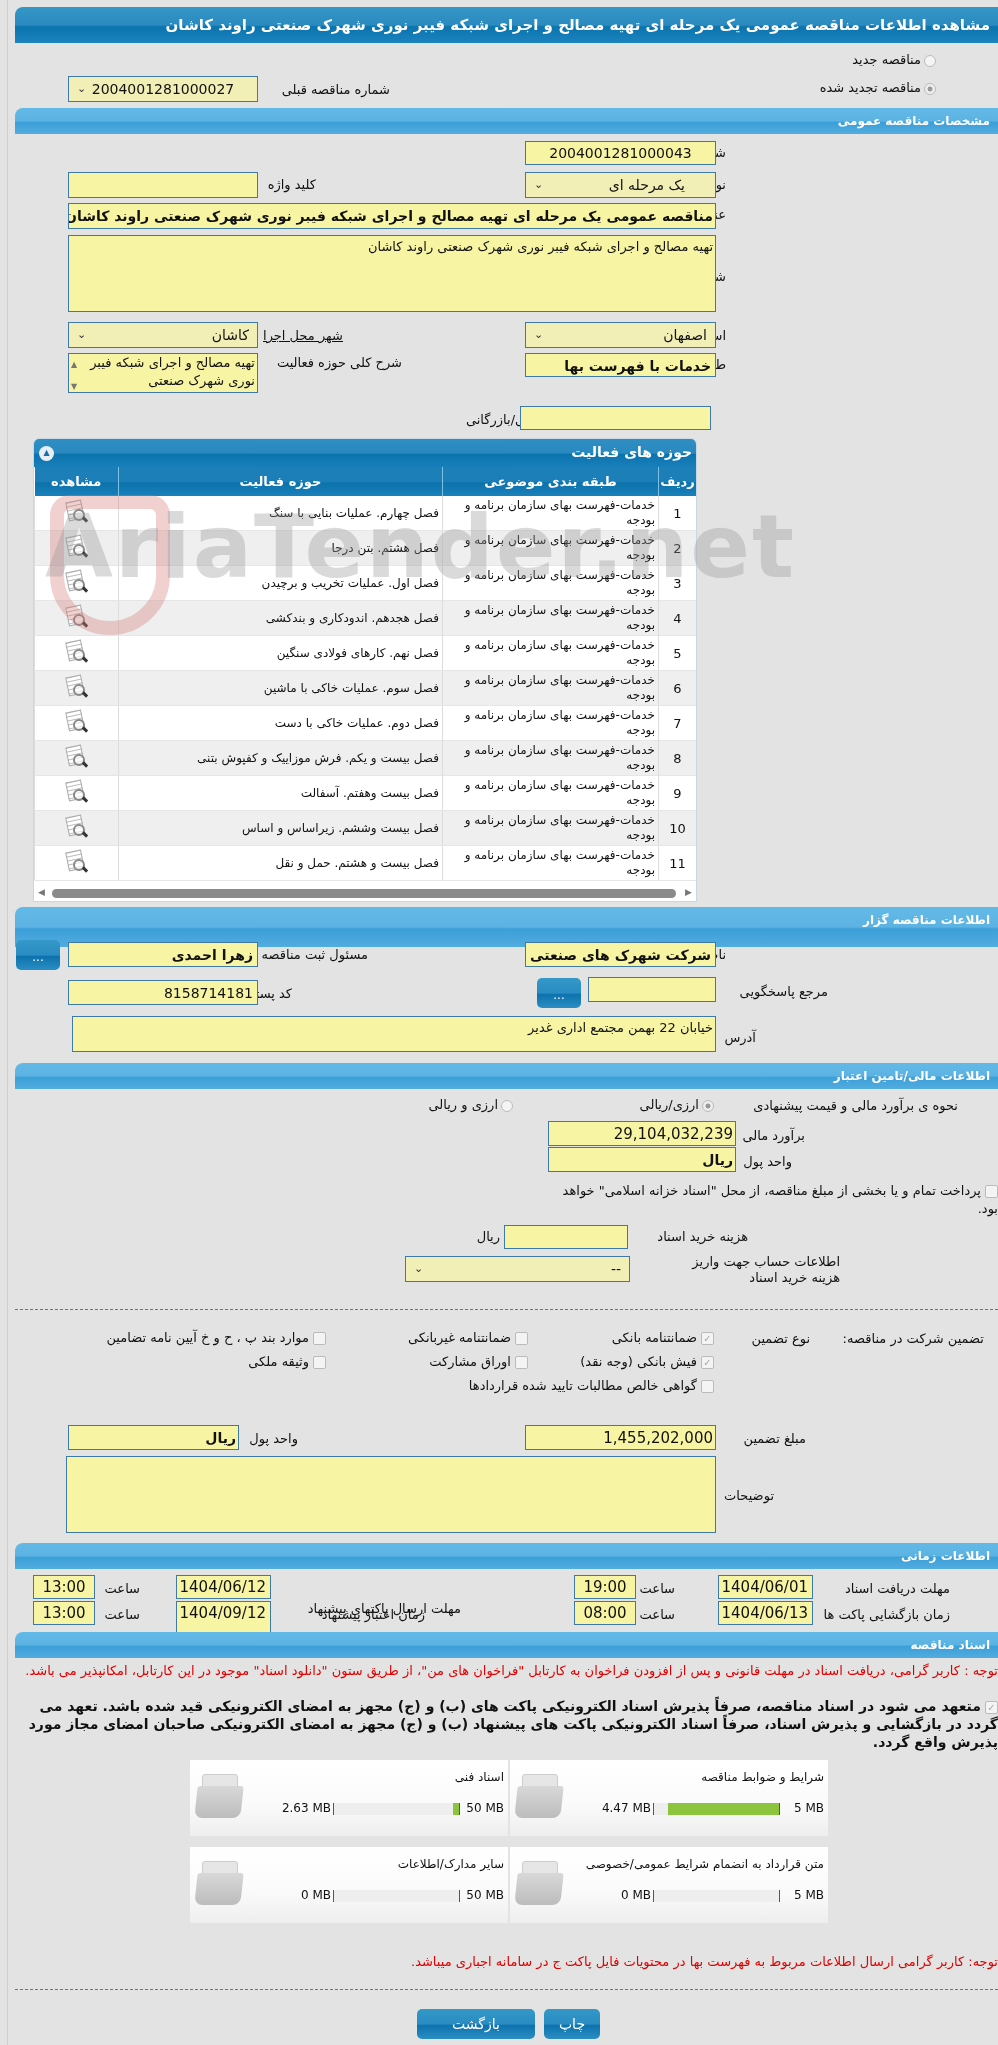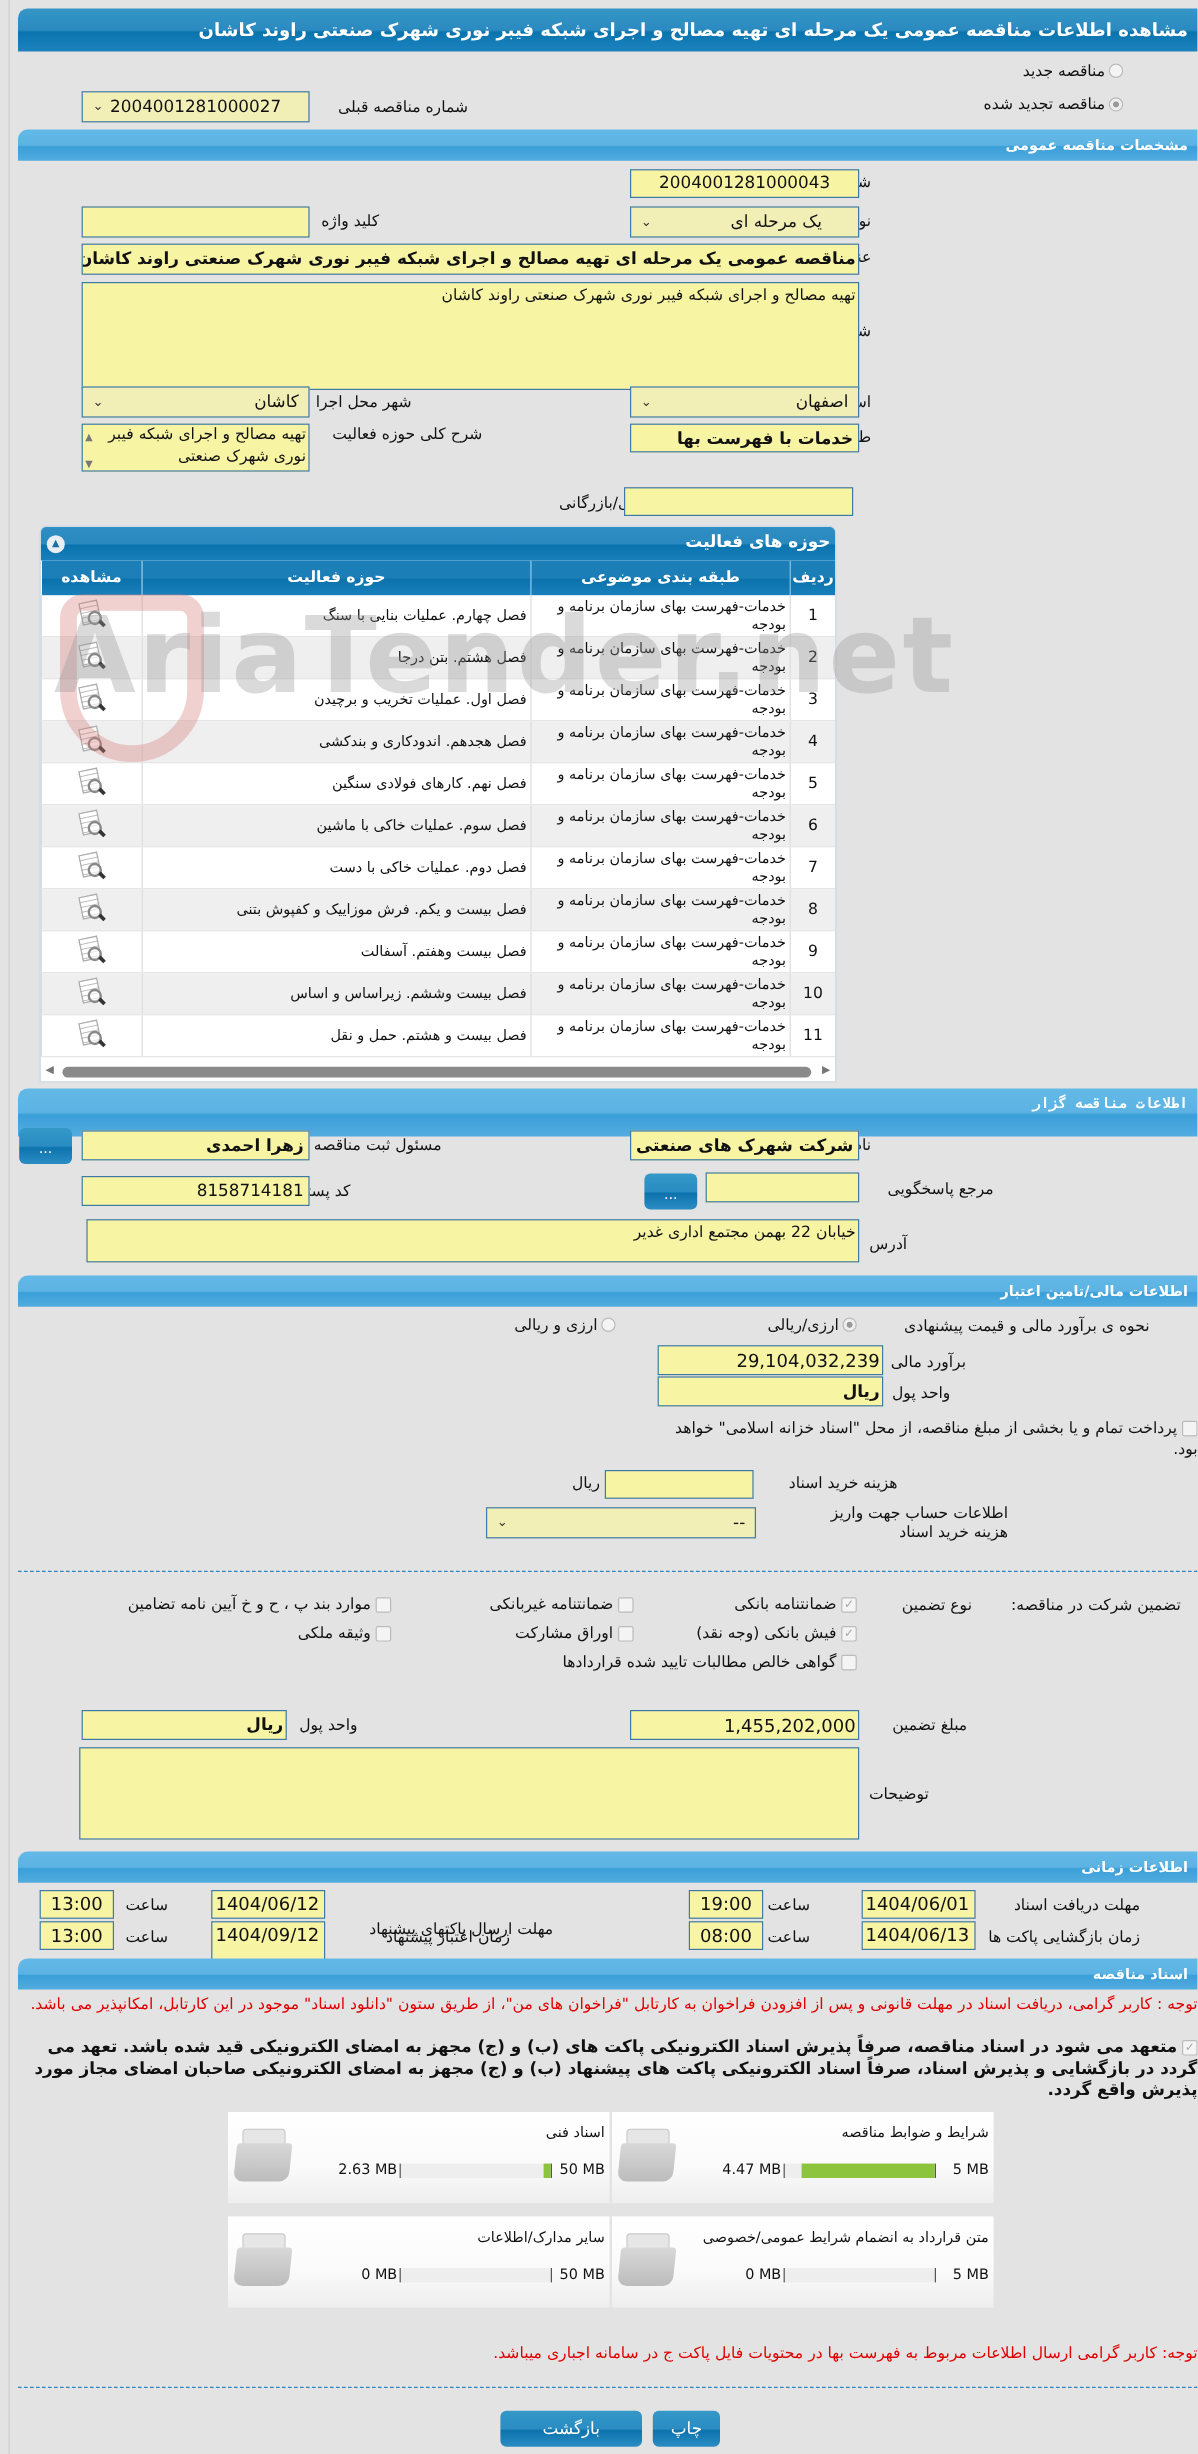--- a/index.html
+++ b/index.html
@@ -92,30 +92,30 @@
 </div>
 <div class="lbl" style="right:682px;top:177px;">کلید واژه</div>
 <div class="field" style="left:68px;top:172px;width:190px;height:26px;"></div>
 
 <div class="lbl" style="right:272px;top:207px;">عنوان/موضوع مناقصه</div>
 <div class="field" style="left:68px;top:203px;width:648px;height:26px;line-height:24px;font-weight:bold;font-size:14px;padding-right:2px;">
   <span>مناقصه عمومی یک مرحله ای تهیه مصالح و اجرای شبکه فیبر نوری شهرک صنعتی راوند کاشان</span>
 </div>
 
 <div class="lbl" style="right:272px;top:269px;">شرح مناقصه</div>
-<div class="field" style="left:68px;top:235px;width:648px;height:90px;white-space:normal;font-size:13px;line-height:18px;padding:2px 2px;">
+<div class="field" style="left:68px;top:235px;width:648px;height:77px;white-space:normal;font-size:13px;line-height:18px;padding:2px 2px;">
   <div>تهیه مصالح و اجرای شبکه فیبر نوری شهرک صنعتی راوند کاشان</div>
 </div>
 
 <div class="lbl" style="right:272px;top:328px;">استان محل اجرا</div>
 <div class="field sel" style="left:525px;top:322px;width:191px;height:26px;line-height:24px;padding-right:8px;">
   <span class="chev">⌄</span>
   <span>اصفهان</span>
 </div>
-<div class="lbl" style="right:655px;top:328px;">شهر محل اجرا</div>
+<div class="lbl" style="right:655px;top:328px;text-decoration:underline;">شهر محل اجرا</div>
 <div class="field sel" style="left:68px;top:322px;width:190px;height:26px;line-height:24px;padding-right:8px;">
   <span class="chev">⌄</span>
   <span>کاشان</span>
 </div>
 
 <div class="lbl" style="right:272px;top:357px;">طبقه بندی موضوعی</div>
 <div class="field" style="left:525px;top:353px;width:191px;height:24px;line-height:24px;font-weight:bold;font-size:14px;">
   <span>خدمات با فهرست بها</span>
 </div>
 <div class="lbl" style="right:596px;top:355px;">شرح کلی حوزه فعالیت</div>
@@ -219,21 +219,21 @@
   </table>
   <div class="hscroll">
     <span class="al">◀</span>
     <div class="thumb"></div>
     <span class="ar">▶</span>
   </div>
 </div>
 <div class="shield"></div>
 <div class="watermark">AriaTender.net</div>
 
-<div class="hdr hdr-sec" style="top:907px;height:40px;line-height:26px;font-family:Liberation Mono, monospace;">
+<div class="hdr hdr-sec" style="top:907px;height:40px;line-height:26px;">
   <span>اطلاعات مناقصه گزار</span>
 </div>
 <div class="lbl" style="right:272px;top:947px;">نام دستگاه اجرایی مناقصه گزار</div>
 <div class="field" style="left:525px;top:942px;width:191px;height:25px;line-height:24px;font-weight:bold;font-size:14px;">
   <span>شرکت شهرک های صنعتی</span>
 </div>
 <div class="lbl" style="right:630px;top:947px;">مسئول ثبت مناقصه</div>
 <div class="field" style="left:68px;top:942px;width:190px;height:25px;line-height:24px;font-weight:bold;font-size:14px;">
   <span>زهرا احمدی</span>
 </div>

